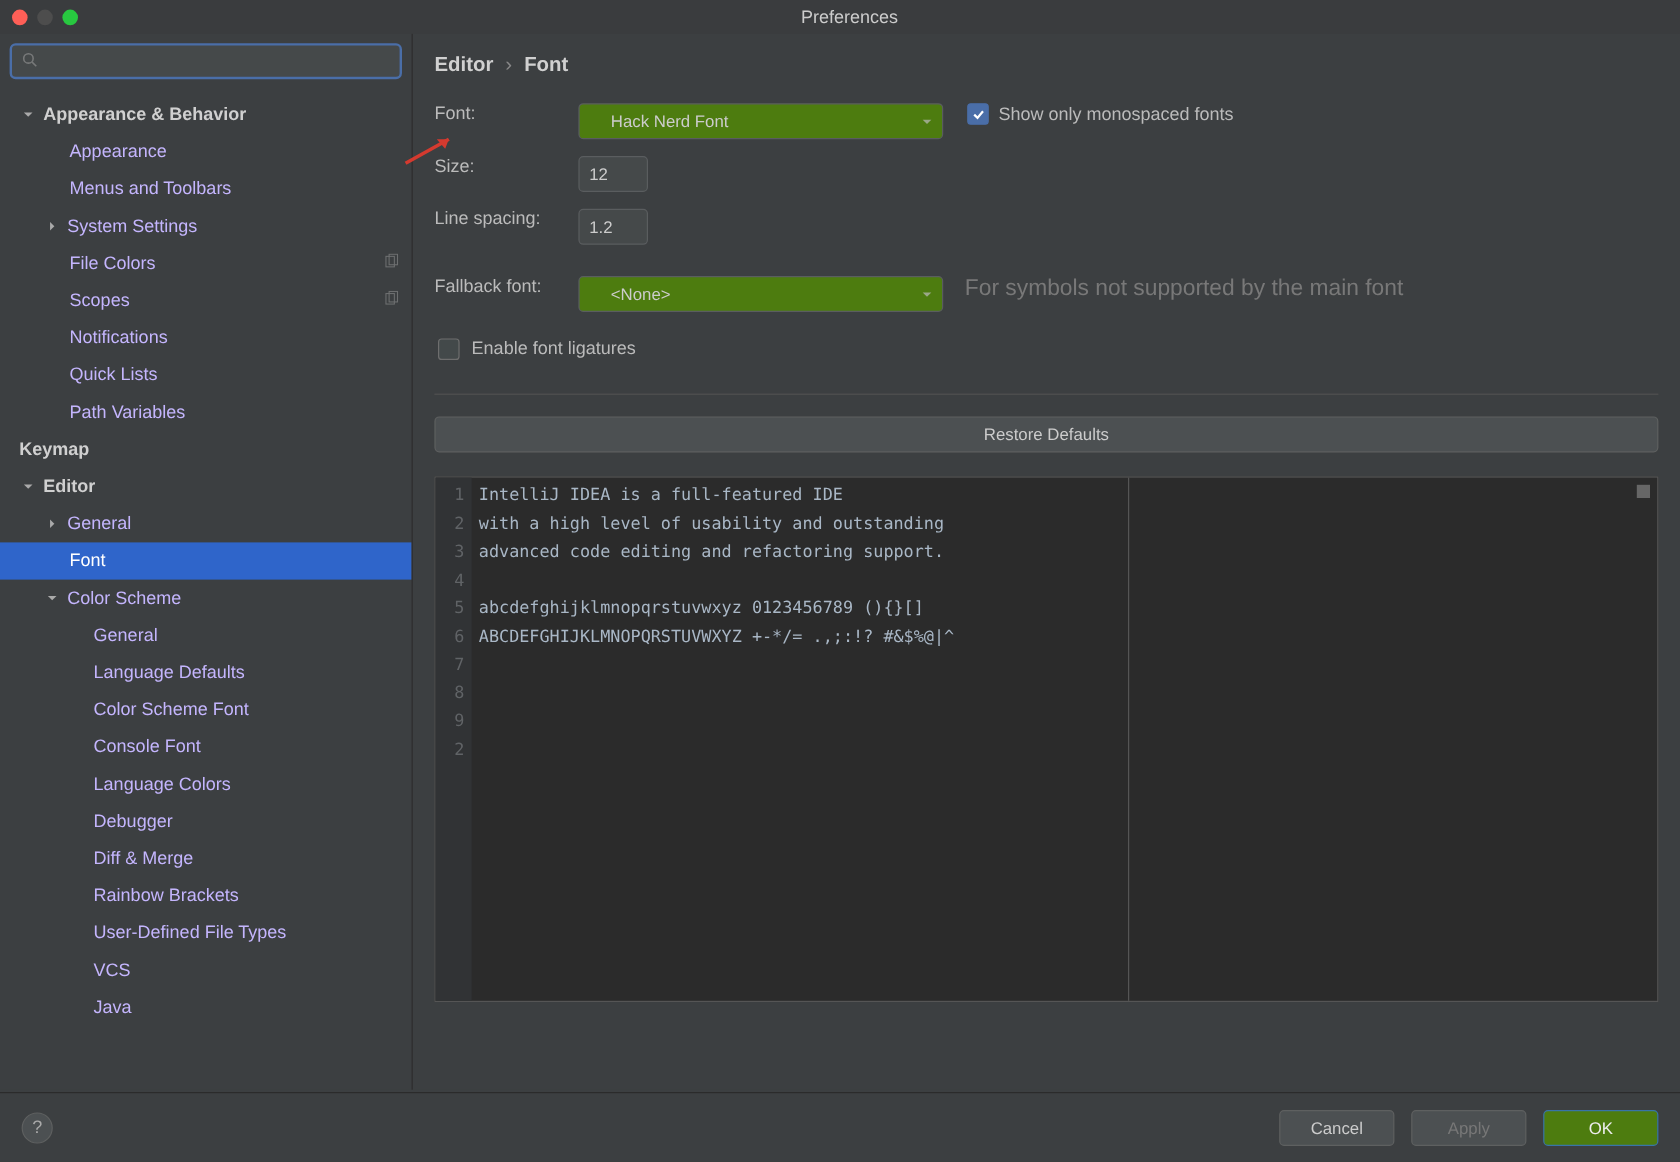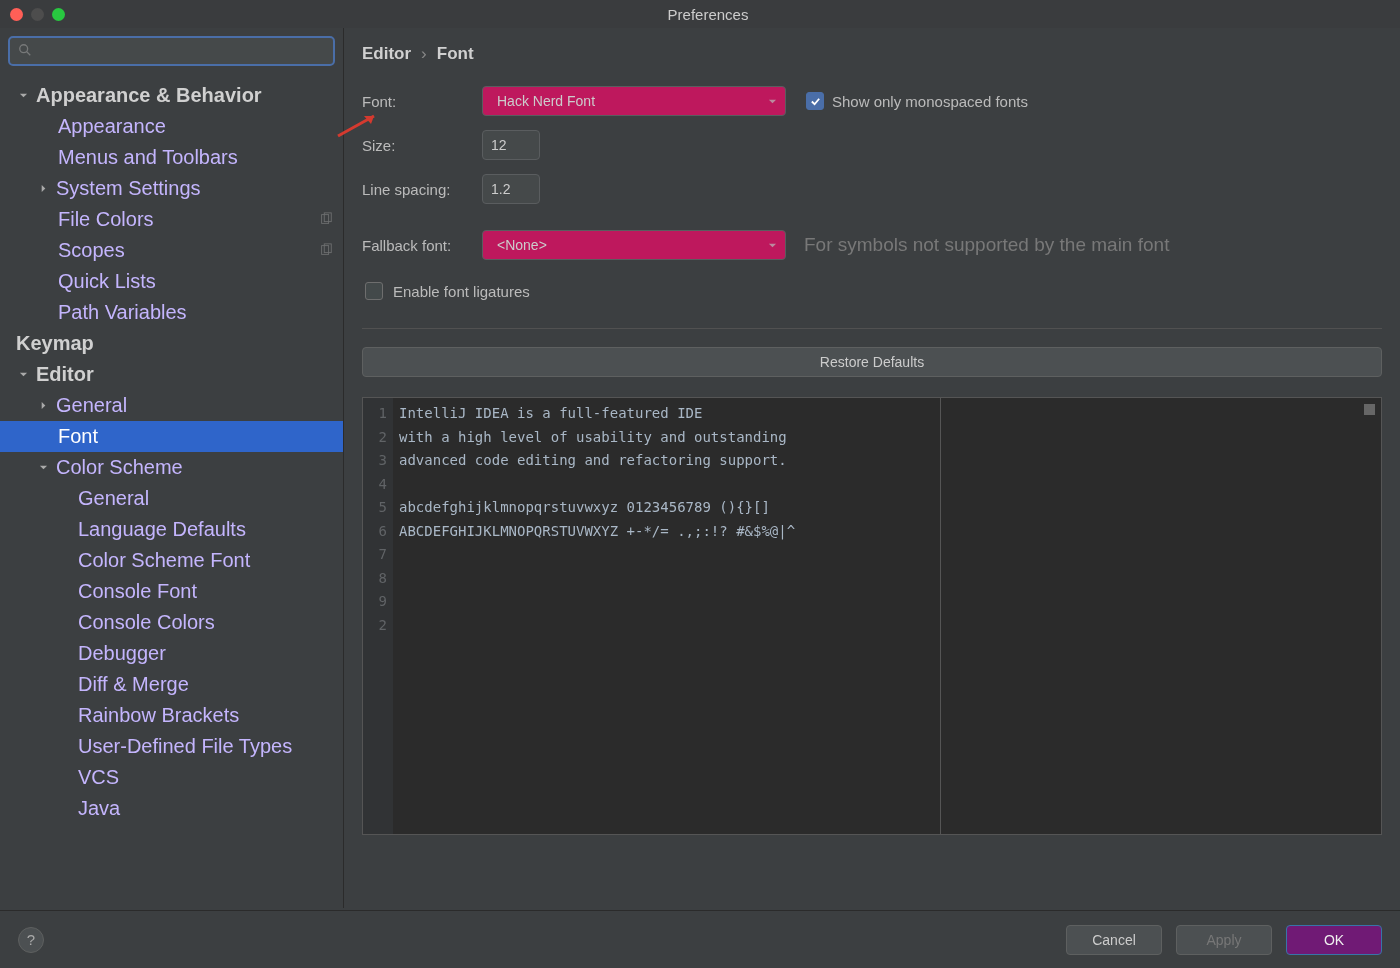--- a/index.html
+++ b/index.html
@@ -14,58 +14,58 @@
 .tl.grn { background: #28c840; }
 .titlebar-title { position: absolute; left: 16px; right: 0; text-align: center; color: #cccccc; font-size: 15px; font-weight: 500; }
 
 
 .main { display: flex; height: 880px; }
 .sidebar { width: 344px; background: #3c3f41; border-right: 1px solid #2b2b2b; display: flex; flex-direction: column; }
 .searchwrap { padding: 8px; }
 .searchbox { display: flex; align-items: center; border: 2px solid #4a6ea8; border-radius: 5px; background: #45494a; height: 30px; padding: 0 8px; }
 .searchbox svg { width: 14px; height: 14px; opacity: .6; }
 
-.tree { flex: 1; overflow: auto; padding-top: 6px; font-size: 20px; }
+.tree { flex: 1; overflow: auto; padding-top: 6px; font-size: 15px; }
 .tree-row { display: flex; align-items: center; height: 31px; padding-right: 10px; cursor: default; position: relative; }
 .tree-row.bold > .tree-label { font-weight: 600; color: #d0d0d0; }
 .tree-row.selected { background: #2f65ca; }
 .tree-row.selected .tree-label { color: #ffffff; }
 .tree-label { color: #c4b5fd; }
 .disclosure { width: 14px; height: 14px; display: inline-flex; align-items: center; justify-content: center; margin-right: 6px; }
 .disclosure svg { width: 9px; height: 9px; }
 .copy-icon { margin-left: auto; opacity: .45; }
 .copy-icon svg { width: 14px; height: 14px; }
 
 .ind0 { padding-left: 16px; }
 .ind1 { padding-left: 36px; }
 .ind1b { padding-left: 58px; }
 .ind3 { padding-left: 78px; }
 
 
 .content { flex: 1; background: #3c3f41; display: flex; flex-direction: column; padding: 16px 18px 0 18px; }
 .breadcrumb { font-size: 17px; color: #d0d0d0; font-weight: 600; margin-bottom: 22px; display: flex; align-items: center; gap: 10px; }
 .breadcrumb .sep { color: #888; font-weight: 400; }
 
-.form-row { display: flex; align-items: center; margin-bottom: 14px; }
+.form-row { display: flex; align-items: flex-start; margin-bottom: 14px; }
 .form-label { width: 120px; color: #bbb; font-size: 15px; }
-.select { background: #be185d; border: 1px solid #5a5d5f; border-radius: 4px; height: 30px; width: 304px; display: flex; align-items: center; padding: 0 14px; color: #ccc; font-size: 14px; position: relative; }
+.select { background: #4d7c0f; border: 1px solid #5a5d5f; border-radius: 4px; height: 30px; width: 304px; display: flex; align-items: center; padding: 0 26px; color: #ccc; font-size: 14px; position: relative; }
 .select .caret { position: absolute; right: 8px; }
 .select .caret svg { width: 9px; height: 9px; opacity: .7; }
 .input { background: #45494a; border: 1px solid #5a5d5f; border-radius: 4px; height: 30px; width: 58px; display: flex; align-items: center; padding: 0 8px; color: #ccc; font-size: 14px; }
 .chk { display: inline-flex; align-items: center; gap: 8px; margin-left: 20px; }
 .chkbox { width: 18px; height: 18px; border: 1px solid #6e6e6e; border-radius: 3px; background: #43494a; display: flex; align-items: center; justify-content: center; }
 .chkbox.checked { background: #4a6ea8; border-color: #4a6ea8; color: #fff; }
 .chkbox svg { width: 11px; height: 11px; }
 .chklabel { color: #bbb; font-size: 15px; }
 .hint { color: #787878; font-size: 19px; margin-left: 18px; }
 
 .hr { border: none; border-top: 1px solid #515151; margin: 14px 0 18px 0; }
 
 .btn { background: #4c5052; border: 1px solid #5e6060; border-radius: 4px; color: #ccc; height: 30px; padding: 0 16px; font-size: 14px; display: inline-flex; align-items: center; justify-content: center; }
-.btn.primary { background: #701a75; border-color: #3874a8; color: #eee; }
+.btn.primary { background: #4d7c0f; border-color: #3874a8; color: #eee; }
 .btn.disabled { color: #777; }
 
 
 .preview { border: 1px solid #555; background: #2b2b2b; height: 438px; display: flex; margin-top: 20px; }
 .preview-left { width: 578px; border-right: 1px solid #555; display: flex; }
 .gutter { width: 30px; background: #313335; color: #606366; font-family: Menlo, Consolas, monospace; font-size: 14px; line-height: 23.5px; padding-top: 4px; text-align: right; padding-right: 6px; }
 .code { flex: 1; font-family: Menlo, Consolas, monospace; font-size: 14px; line-height: 23.5px; padding: 4px 6px; color: #a9b7c6; white-space: pre; }
 .preview-right { flex: 1; position: relative; }
 .marker { position: absolute; top: 6px; right: 6px; width: 11px; height: 11px; background: #666; }
 
@@ -136,20 +136,23 @@
             </svg></span>
       </div>
       <div class="tree-row ind1b">
           <span class="tree-label">Scopes</span>
         <span class="copy-icon"><svg viewBox="0 0 16 16" fill="none" stroke="#aaa">
               <rect x="3" y="3" width="8" height="10"></rect>
               <rect x="6" y="1" width="8" height="10"></rect>
             </svg></span>
       </div>
       <div class="tree-row ind1b">
+          <span class="tree-label">Notifications</span>
+        </div>
+      <div class="tree-row ind1b">
           <span class="tree-label">Quick Lists</span>
         </div>
       <div class="tree-row ind1b">
           <span class="tree-label">Path Variables</span>
         </div>
 
       <div class="tree-row bold ind0" style="padding-left:16px;">
         <span class="tree-label">Keymap</span>
       </div>
 
@@ -186,21 +189,21 @@
       <div class="tree-row ind3">
           <span class="tree-label">Language Defaults</span>
         </div>
       <div class="tree-row ind3">
           <span class="tree-label">Color Scheme Font</span>
         </div>
       <div class="tree-row ind3">
           <span class="tree-label">Console Font</span>
         </div>
       <div class="tree-row ind3">
-          <span class="tree-label">Console Colors</span>
+          <span class="tree-label">Language Colors</span>
         </div>
       <div class="tree-row ind3">
           <span class="tree-label">Debugger</span>
         </div>
       <div class="tree-row ind3">
           <span class="tree-label">Diff &amp; Merge</span>
         </div>
       <div class="tree-row ind3">
           <span class="tree-label">Rainbow Brackets</span>
         </div>

